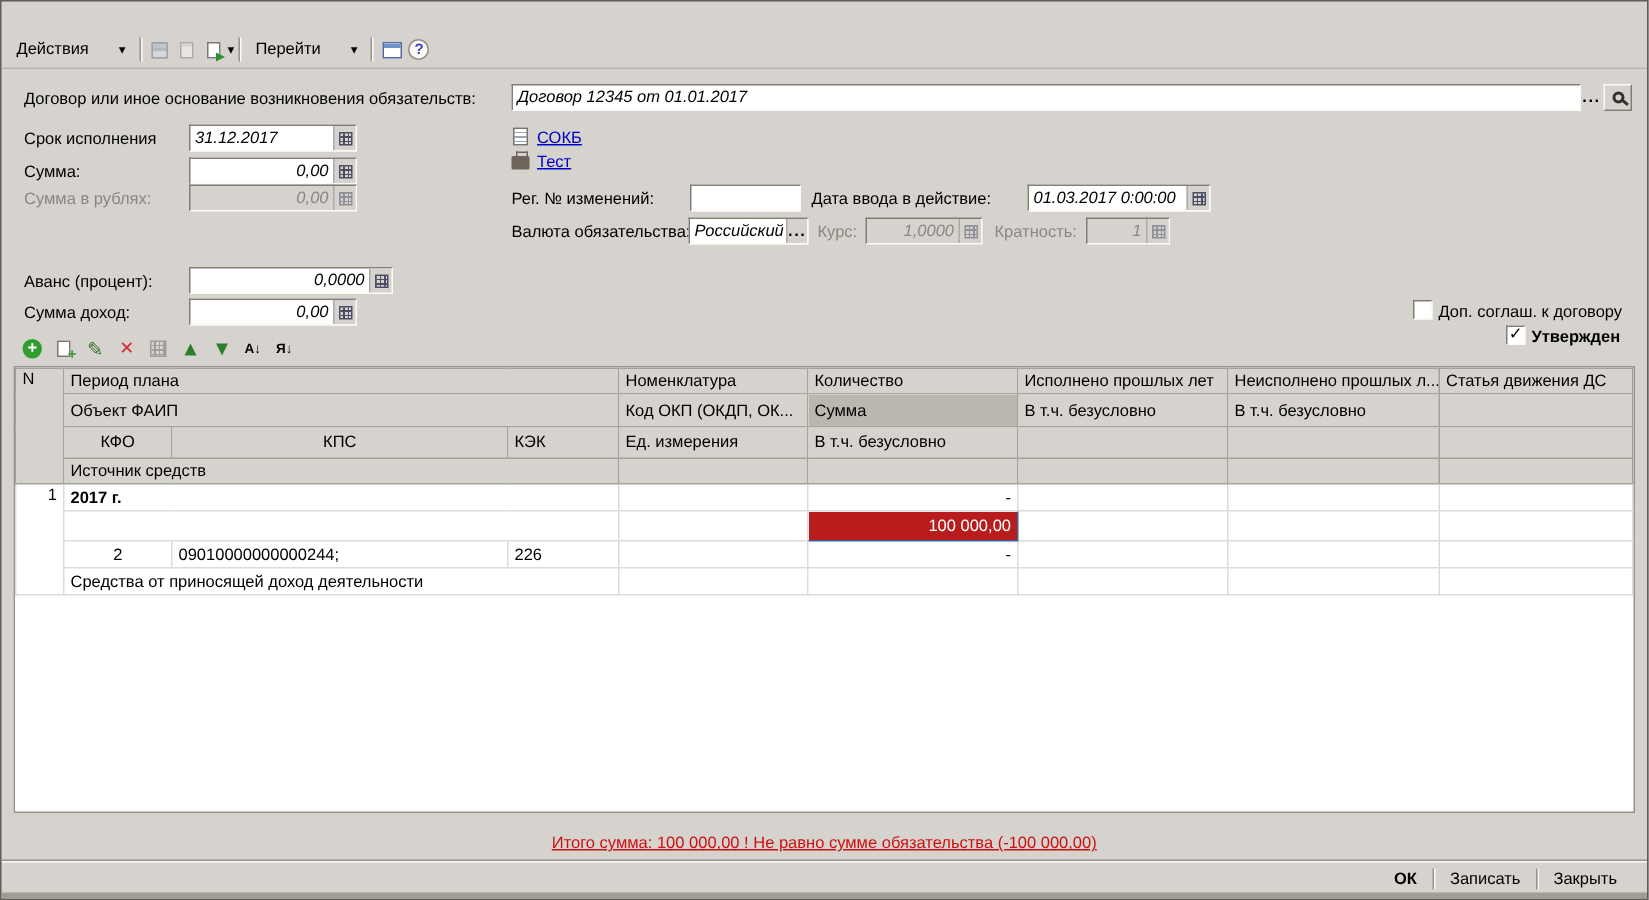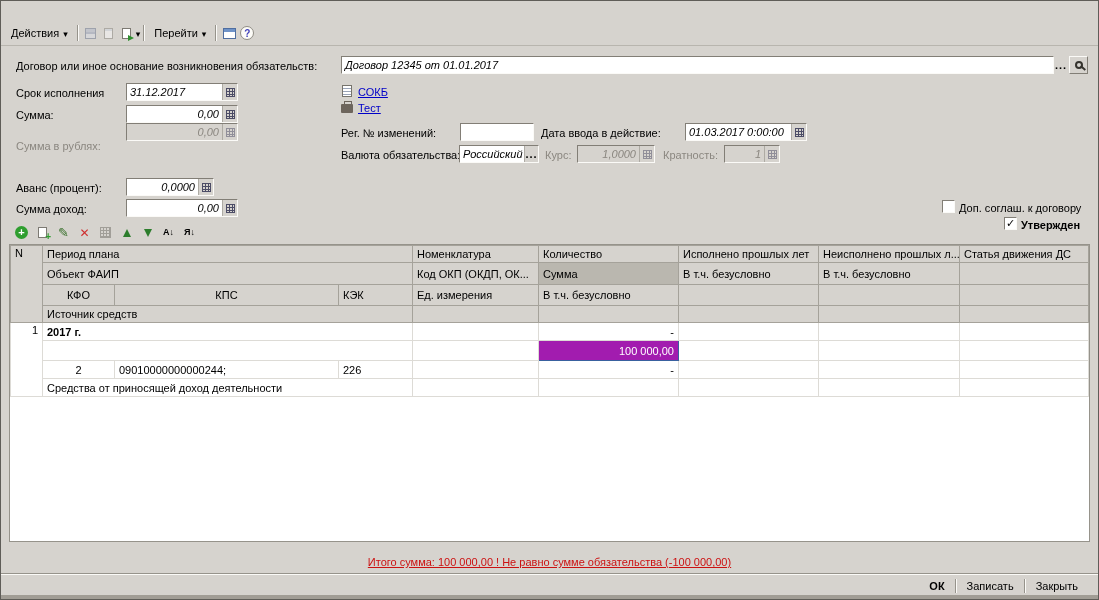--- a/index.html
+++ b/index.html
@@ -11,21 +11,21 @@
   .win-icon{width:12px;height:13px;margin-right:5px;background:#fff;border:1px solid #55688c;box-shadow:inset 0 2px 0 #7c95bd;flex:none;}
   .title-text{font-weight:bold;flex:1;white-space:nowrap;overflow:hidden;}
   .win-controls{display:flex;align-items:center;gap:10px;padding-right:4px;}
   .wc{width:13px;height:13px;display:flex;align-items:center;justify-content:center;}
   .ic-min{width:9px;height:2px;background:#1c1c1c;align-self:flex-end;margin-bottom:2px;}
   .ic-max{width:9px;height:9px;border:1px solid #1c1c1c;border-top-width:2px;}
   .ic-close::after{content:"✕";font-size:11px;line-height:1;color:#1c1c1c;}
 
   
   .toolbar{position:absolute;left:0;top:20px;right:0;height:25px;display:flex;align-items:center;padding:0 4px;border-bottom:1px solid #b8b5ae;}
-  .tb-btn{display:flex;align-items:center;gap:4px;padding:3px 6px;white-space:nowrap;}
+  .tb-btn{display:flex;align-items:center;gap:20px;padding:3px 6px;white-space:nowrap;}
   .caret::after{content:"▾";font-size:9px;line-height:1;}
   .tb-sep{width:2px;height:16px;border-left:1px solid #96938b;border-right:1px solid #fbfaf8;margin:0 3px;}
   .tbi{width:18px;height:18px;display:flex;align-items:center;justify-content:center;}
   .dis{opacity:.45;}
   .ic-floppy{width:11px;height:11px;background:#8e99b5;border:1px solid #5c6784;box-shadow:inset 0 -4px 0 #d9dde8,inset 0 3px 0 #aab3c9;}
   .ic-sheet{width:9px;height:11px;background:#fff;border:1px solid #7d7a73;box-shadow:inset 0 2px 0 #cfd6e4;}
   .ic-sheet-arrow{position:relative;width:9px;height:11px;background:#fff;border:1px solid #7d7a73;}
   .ic-sheet-arrow::after{content:"";position:absolute;right:-4px;bottom:-3px;width:0;height:0;border-style:solid;border-width:3px 0 3px 6px;border-color:transparent transparent transparent #2f8f2f;}
   .ic-form{width:13px;height:11px;background:#fff;border:1px solid #4f6ea0;box-shadow:inset 0 3px 0 #6f93c8;}
   .ic-help{width:14px;height:14px;border-radius:50%;background:#fdfcf8;border:1px solid #8f8c84;color:#4343bb;font-weight:bold;font-size:10px;display:flex;align-items:center;justify-content:center;}
@@ -76,21 +76,21 @@
 
   
   .grid-wrap{position:absolute;left:8px;top:243px;width:1081px;height:298px;background:#fff;border:1px solid #96938b;overflow:hidden;}
   table.g{border-collapse:collapse;table-layout:fixed;width:100%;}
   .g th{background:#d6d3ce;border:1px solid #a5a29a;font-weight:normal;text-align:left;padding:1px 4px;white-space:nowrap;overflow:hidden;font-size:11px;}
   .g td{border:1px solid #dddbd6;padding:1px 4px;white-space:nowrap;overflow:hidden;font-size:11px;}
   .g .c{text-align:center;}
   .g .r{text-align:right;}
   .g .top{vertical-align:top;}
   .g .sel-h{background:#bab7af;}
-  .g .sel-c{background:#a21caf;color:#fff;text-align:right;border-color:#39619f;margin-top:27px;}
+  .g .sel-c{background:#b91c1c;color:#fff;text-align:right;border-color:#39619f;margin-top:27px;}
 
   
   .warn{position:absolute;left:0;right:0;top:555px;text-align:center;color:#cc1111;text-decoration:underline;}
   .footer{position:absolute;left:0;right:0;top:573px;height:23px;border-top:1px solid #fbfaf7;box-shadow:0 -1px 0 #96938b;display:flex;align-items:center;justify-content:flex-end;padding:0 10px;}
   .f-btn{padding:2px 10px;white-space:nowrap;}
   .f-sep{width:2px;height:14px;border-left:1px solid #96938b;border-right:1px solid #fbfaf7;}
   .understrip{position:absolute;left:0;right:0;bottom:0;height:4px;background:#a19d95;}
 </style>
 </head>
 <body>
@@ -151,21 +151,21 @@
   <a class="lnk" style="left:357px;top:101px">Тест</a>
 
   <span class="lbl" style="left:15px;top:108px">Сумма:</span>
   <div class="fld num" style="left:125px;top:104px;width:112px">
     <span class="txt">0,00</span>
     <span class="fbtn">
         <span class="grid-ic"></span>
       </span>
   </div>
 
-  <span class="lbl gray" style="left:15px;top:139px">Сумма в рублях:</span>
+  <span class="lbl gray" style="left:15px;top:126px">Сумма в рублях:</span>
   <div class="fld num off" style="left:125px;top:122px;width:112px">
     <span class="txt">0,00</span>
     <span class="fbtn">
         <span class="grid-ic"></span>
       </span>
   </div>
 
   <span class="lbl" style="left:340px;top:126px">Рег. № изменений:</span>
   <div class="fld" style="left:459px;top:122px;width:74px">
     <span class="txt"></span>
@@ -192,21 +192,21 @@
   </div>
   <span class="lbl gray" style="left:662px;top:148px">Кратность:</span>
   <div class="fld num off" style="left:723px;top:144px;width:56px">
     <span class="txt">1</span>
     <span class="fbtn">
         <span class="grid-ic"></span>
       </span>
   </div>
 
   <span class="lbl" style="left:15px;top:181px">Аванс (процент):</span>
-  <div class="fld num" style="left:125px;top:177px;width:88px">
+  <div class="fld num" style="left:125px;top:177px;width:136px">
     <span class="txt">0,0000</span>
     <span class="fbtn">
         <span class="grid-ic"></span>
       </span>
   </div>
   <span class="lbl" style="left:15px;top:202px">Сумма доход:</span>
   <div class="fld num" style="left:125px;top:198px;width:112px">
     <span class="txt">0,00</span>
     <span class="fbtn">
         <span class="grid-ic"></span>

